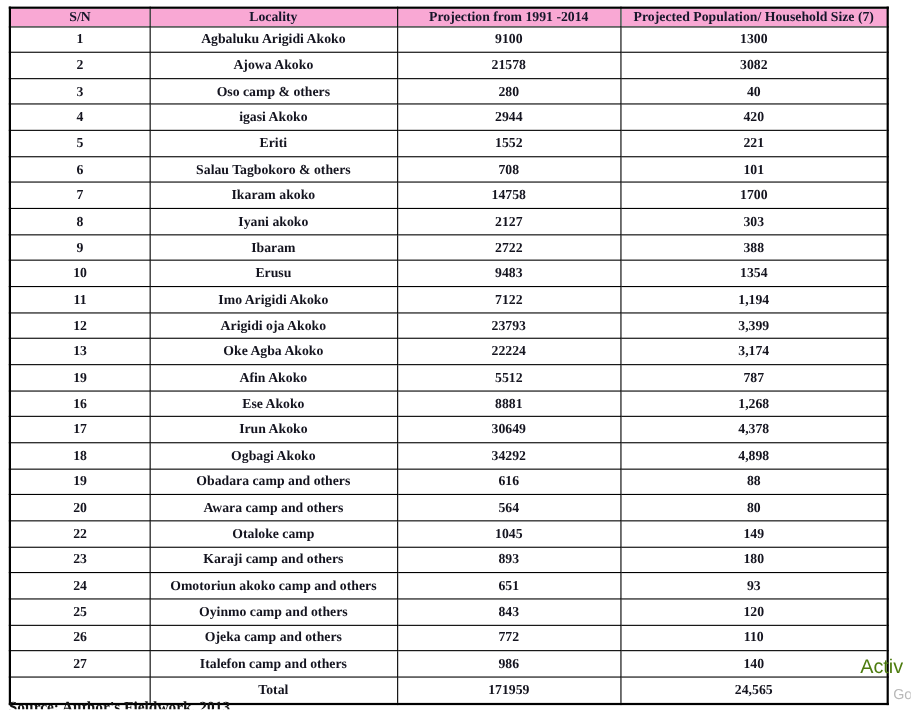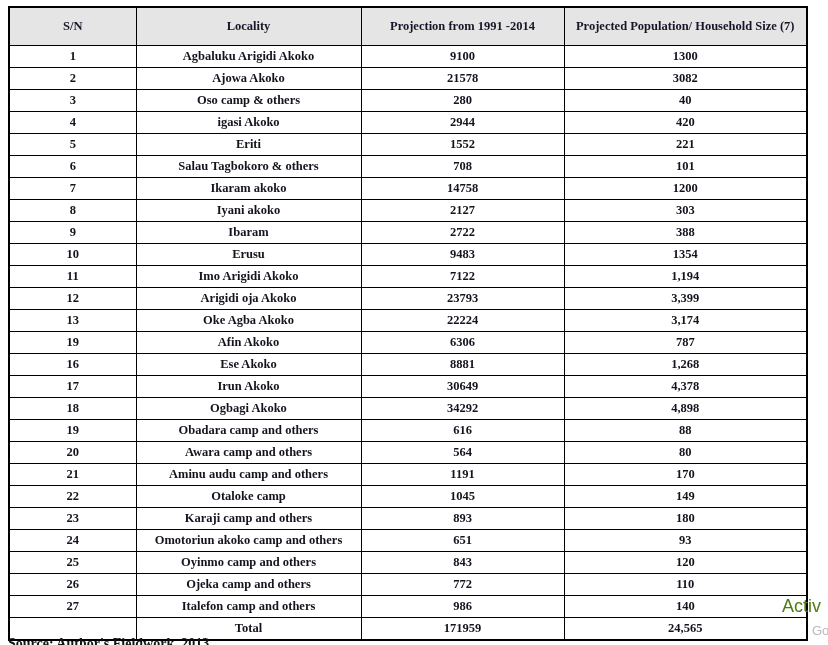--- a/index.html
+++ b/index.html
@@ -28,22 +28,22 @@
     text-align: center;
     vertical-align: middle;
     font-weight: bold;
     font-size: 12.5px;
     color: #14141f;
     padding: 0 2px;
     overflow: hidden;
     white-space: nowrap;
   }
   table.data-table thead th {
-    height: 38px;
-    background: #e5e5e5;
+    height: 17px;
+    background: #f9a8d4;
     color: #16162a;
     font-size: 12.5px;
   }
   .caption {
     position: absolute;
     left: 8px;
     top: 636px;
     font-family: "Liberation Serif", "DejaVu Serif", serif;
     font-weight: bold;
     font-size: 14px;
@@ -123,21 +123,21 @@
         <tr>
           <td>6</td>
           <td>Salau Tagbokoro &amp; others</td>
           <td>708</td>
           <td>101</td>
         </tr>
         <tr>
           <td>7</td>
           <td>Ikaram akoko</td>
           <td>14758</td>
-          <td>1200</td>
+          <td>1700</td>
         </tr>
         <tr>
           <td>8</td>
           <td>Iyani akoko</td>
           <td>2127</td>
           <td>303</td>
         </tr>
         <tr>
           <td>9</td>
           <td>Ibaram</td>
@@ -164,21 +164,21 @@
         </tr>
         <tr>
           <td>13</td>
           <td>Oke Agba Akoko</td>
           <td>22224</td>
           <td>3,174</td>
         </tr>
         <tr>
           <td>19</td>
           <td>Afin Akoko</td>
-          <td>6306</td>
+          <td>5512</td>
           <td>787</td>
         </tr>
         <tr>
           <td>16</td>
           <td>Ese Akoko</td>
           <td>8881</td>
           <td>1,268</td>
         </tr>
         <tr>
           <td>17</td>
@@ -198,26 +198,20 @@
           <td>616</td>
           <td>88</td>
         </tr>
         <tr>
           <td>20</td>
           <td>Awara camp and others</td>
           <td>564</td>
           <td>80</td>
         </tr>
         <tr>
-          <td>21</td>
-          <td>Aminu audu camp and others</td>
-          <td>1191</td>
-          <td>170</td>
-        </tr>
-        <tr>
           <td>22</td>
           <td>Otaloke camp</td>
           <td>1045</td>
           <td>149</td>
         </tr>
         <tr>
           <td>23</td>
           <td>Karaji camp and others</td>
           <td>893</td>
           <td>180</td>

